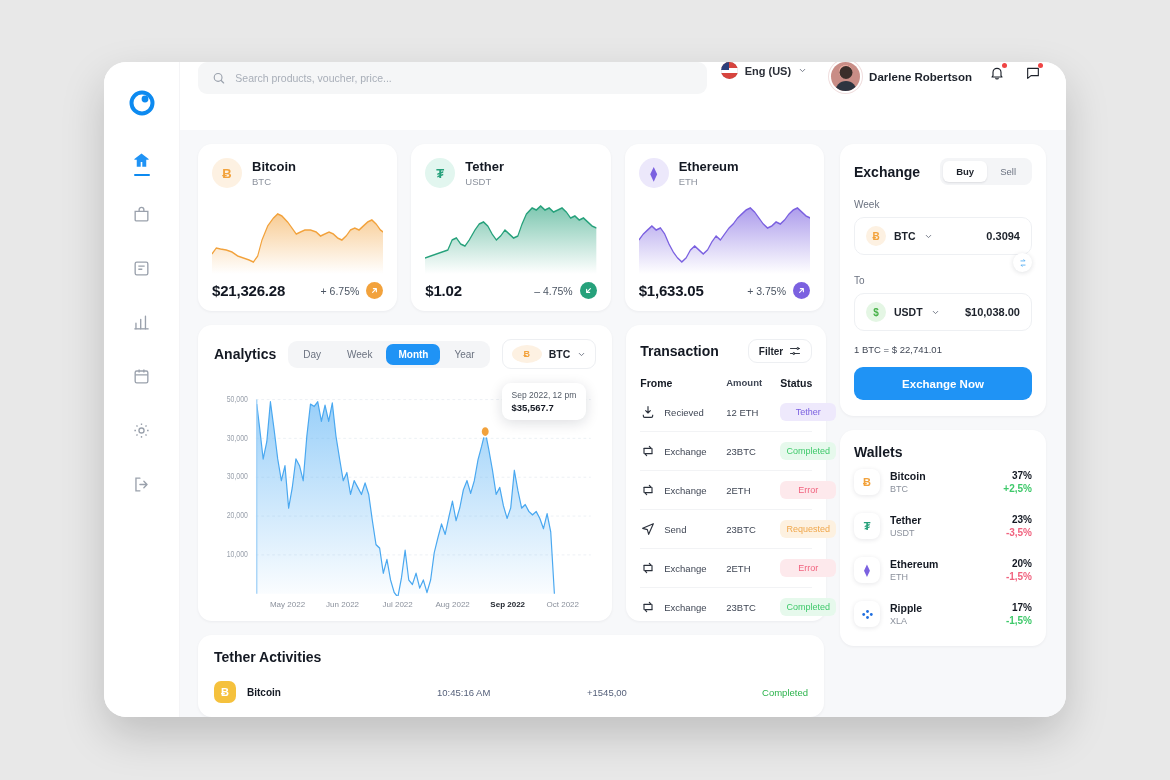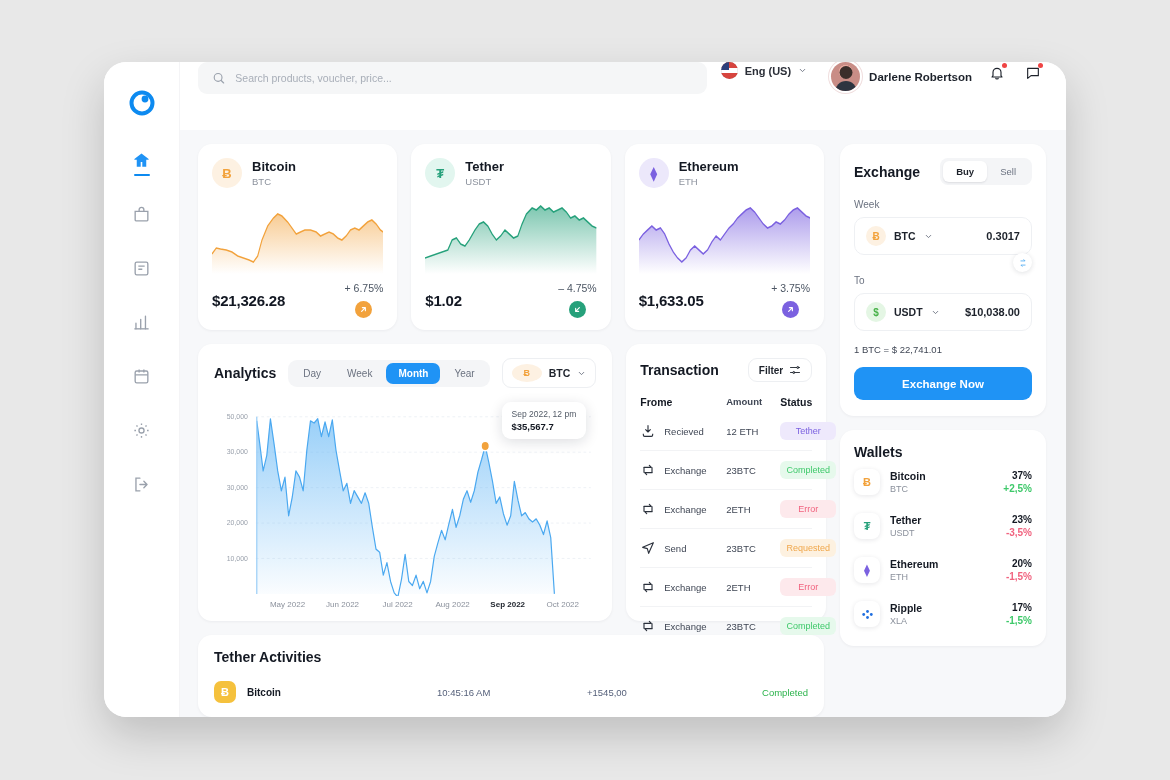--- a/index.html
+++ b/index.html
@@ -128,21 +128,21 @@
     width: 30px; height: 30px; border-radius: 50%;
     display: flex; align-items: center; justify-content: center;
     font-weight: 700; font-size: 13px; flex: 0 0 30px;
   }
   .coin-name { font-size: 13px; font-weight: 700; color: #141923; line-height: 1.25; }
   .coin-sym { font-size: 9.5px; color: #8b919c; margin-top: 1px; }
   .spark { margin-top: 8px; height: 78px; }
   .spark svg { width: 100%; height: 100%; display: block; }
   .crypto-foot { display: flex; align-items: center; justify-content: space-between; margin-top: 8px; }
   .price { font-size: 15px; font-weight: 700; color: #121722; letter-spacing: -.2px; }
-  .chg-wrap { display: flex; align-items: center; gap: 7px; flex-direction: column; }
+  .chg-wrap { display: flex; align-items: center; gap: 7px; }
   .chg { font-size: 10.5px; color: #4b5563; }
   .chg-badge { width: 17px; height: 17px; border-radius: 50%; display: flex; align-items: center; justify-content: center; }
   .chg-badge svg { width: 9px; height: 9px; }
 
   
   .analytics { padding: 14px 16px 10px; flex: 1; display: flex; flex-direction: column; min-height: 0; }
   .an-head { display: flex; align-items: center; gap: 12px; }
   .an-title { font-size: 14px; font-weight: 700; color: #141923; }
   .seg { margin-left: auto; display: flex; background: #f4f5f7; border-radius: 9px; padding: 3px; gap: 2px; }
   .seg-item { font-size: 10px; color: #6b7280; padding: 5px 12px; border-radius: 7px; cursor: pointer; white-space: nowrap; }
@@ -644,21 +644,21 @@
             </div>
           </div>
 
           <div class="ex-label">Week</div>
           <div class="ex-box">
             <span class="coin-ico mini" style="background:#fdf1e2;color:#f2a23c">Ƀ</span>
             <span class="ex-sym">BTC</span>
             <svg class="chev" viewBox="0 0 24 24" fill="none" stroke="#6b7280" stroke-width="2.4">
                 <path d="m6 9 6 6 6-6" stroke-linecap="round" stroke-linejoin="round"></path>
               </svg>
-            <span class="ex-val">0.3017</span>
+            <span class="ex-val">0.3094</span>
           </div>
 
           <div class="swap-wrap">
             <span class="swap">
               <svg width="10" height="10" viewBox="0 0 24 24" fill="none" stroke="#4aa8f0" stroke-width="2">
                   <path d="M7 7h10l-3-3M17 17H7l3 3" stroke-linecap="round" stroke-linejoin="round"></path>
                 </svg>
             </span>
           </div>
 

